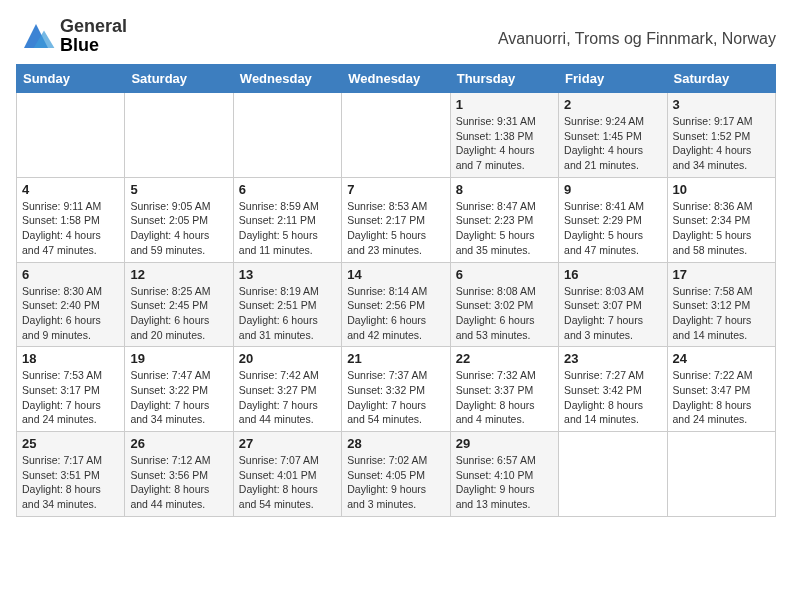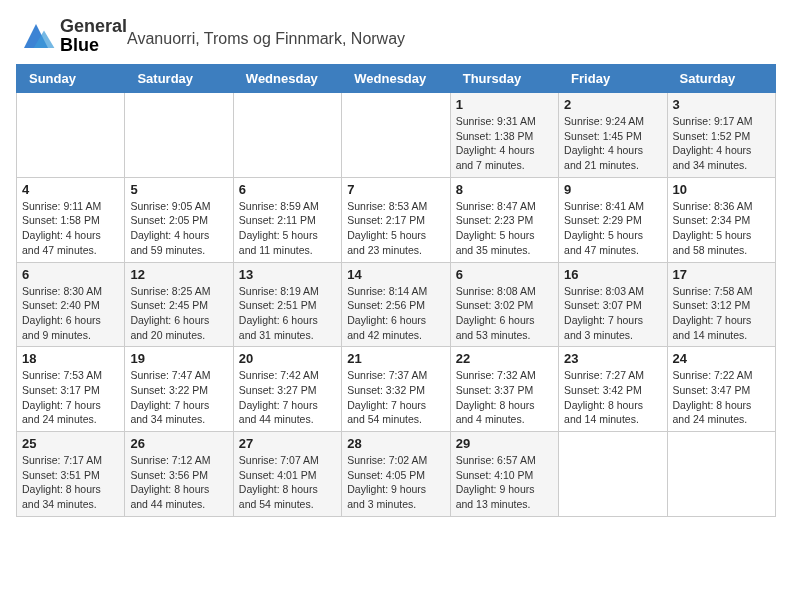--- a/index.html
+++ b/index.html
@@ -5,20 +5,21 @@
     * { margin: 0; padding: 0; box-sizing: border-box; }
     body {
       font-family: Arial, sans-serif;
       background: #fff;
       width: 792px;
       min-height: 612px;
       padding: 16px;
     }
     .header-area {
       display: flex;
+      justify-content: space-between;
       align-items: flex-start;
       margin-bottom: 8px;
     }
     .title-area {
       text-align: right;
     }
     .main-title {
       font-size: 36px;
       font-weight: bold;
       color: #1a1a1a;
@@ -31,21 +32,21 @@
     }
     .calendar-table {
       width: 100%;
       border-collapse: collapse;
       font-size: 11px;
     }
     .calendar-table th {
       background-color: #3d7ebf;
       color: #fff;
       text-align: left;
-      padding: 6px 12px;
+      padding: 6px 6px;
       font-size: 13px;
       font-weight: bold;
       border: 1px solid #3d7ebf;
     }
     .calendar-table td {
       border: 1px solid #ccc;
       vertical-align: top;
       padding: 4px 5px;
       min-height: 80px;
       width: calc(100% / 7);

